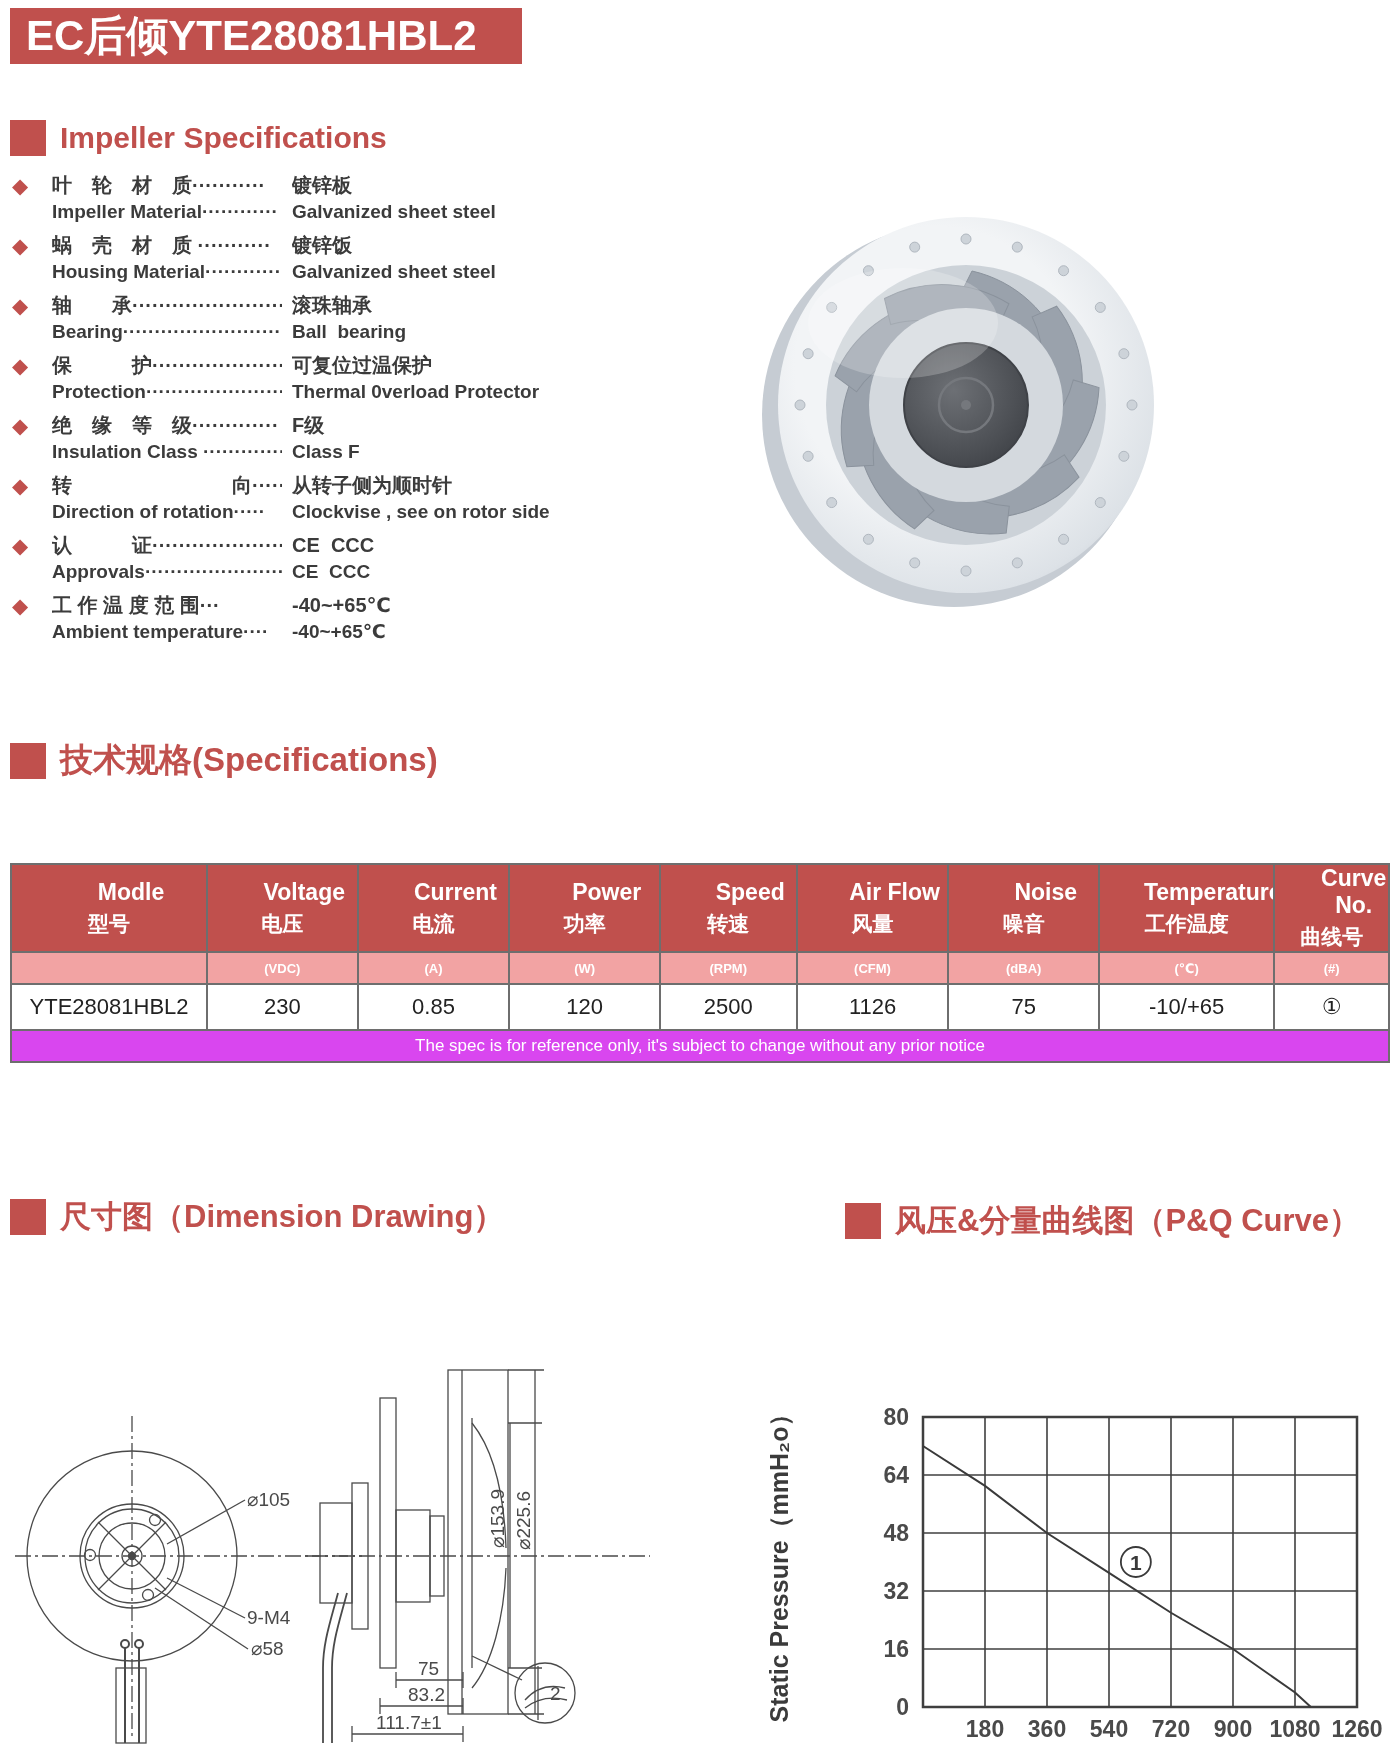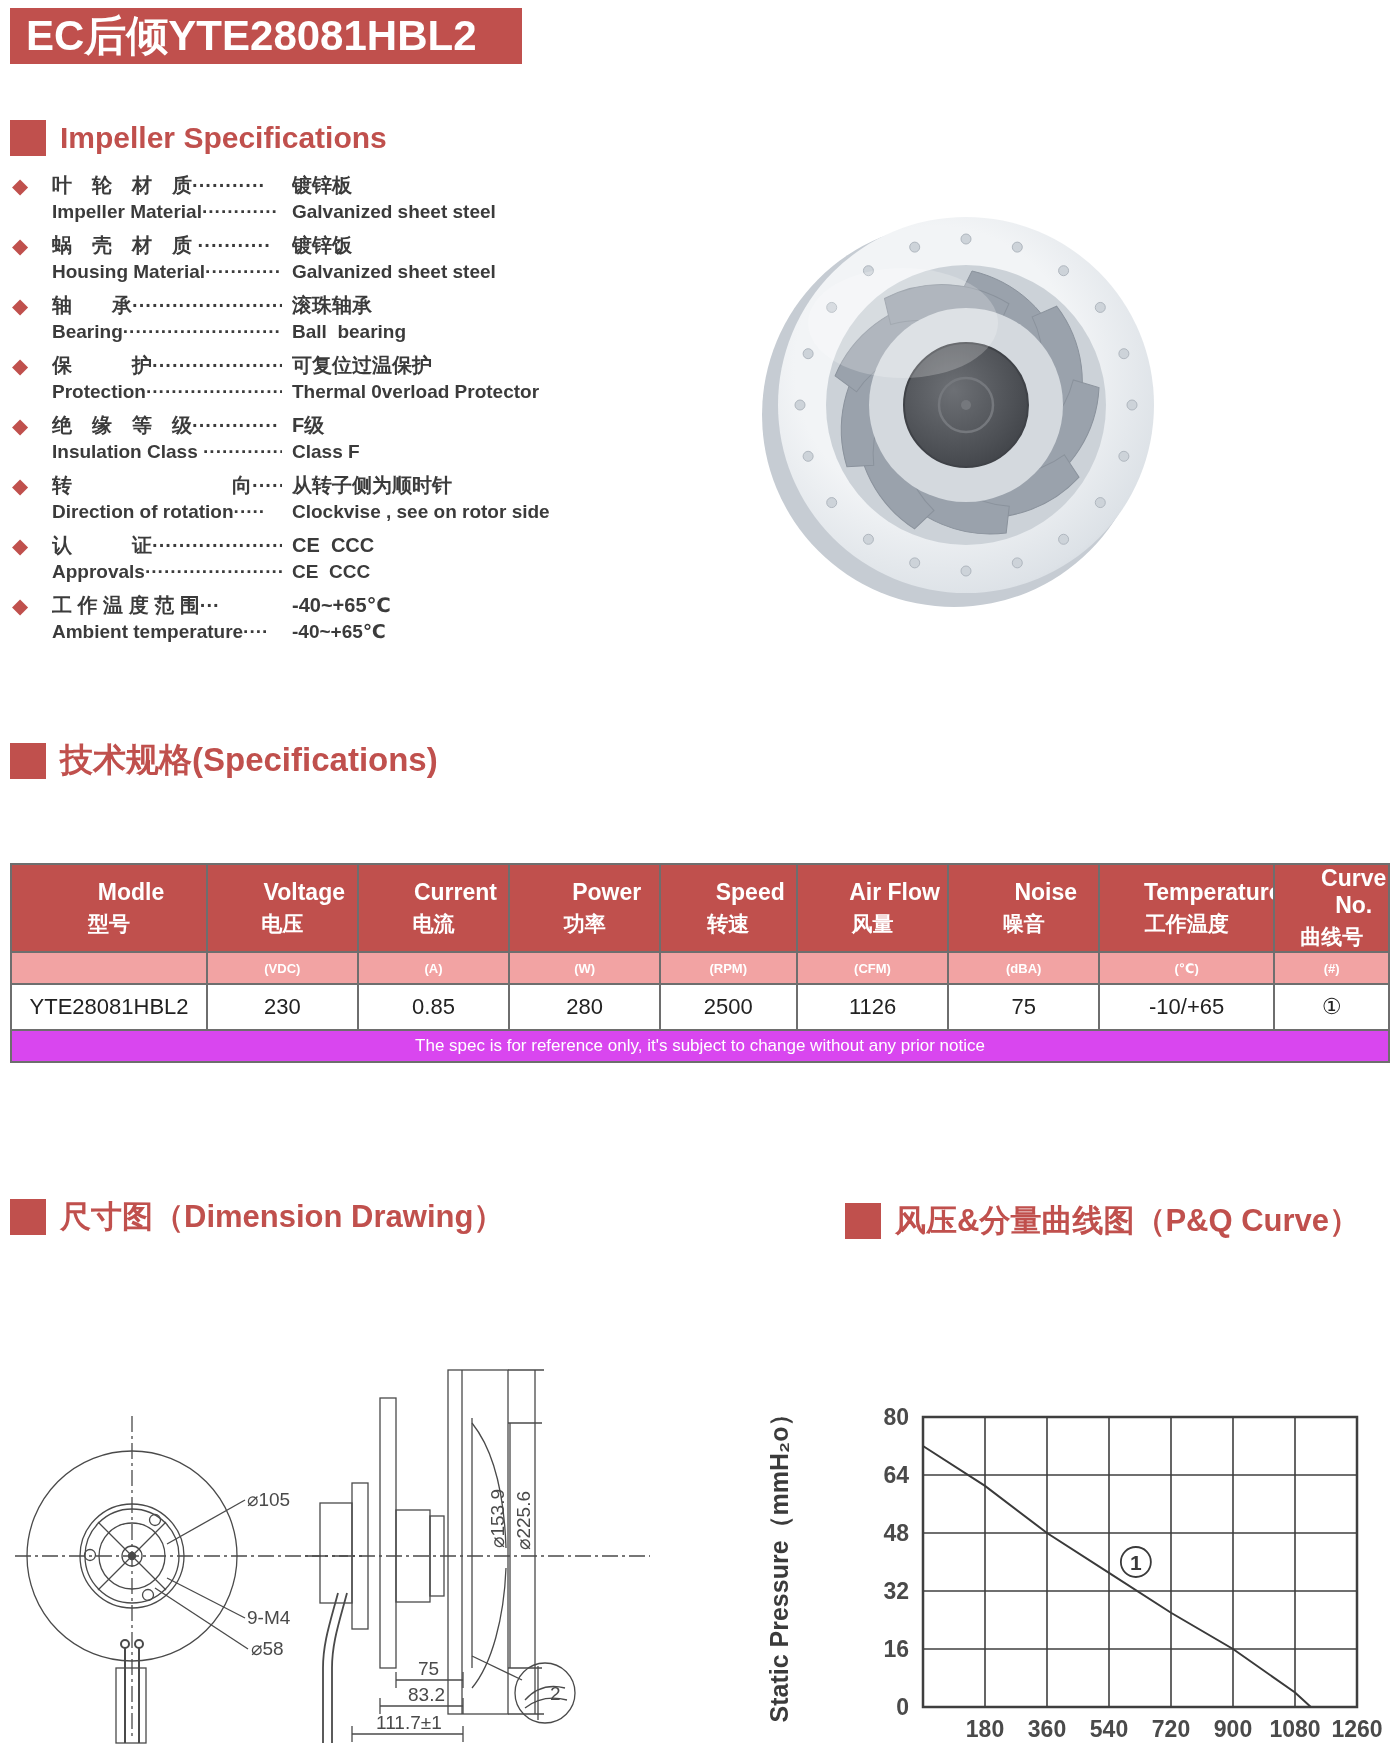--- a/index.html
+++ b/index.html
@@ -239,21 +239,21 @@
           <td>(RPM)</td>
           <td>(CFM)</td>
           <td>(dBA)</td>
           <td>(℃)</td>
           <td>(#)</td>
         </tr>
         <tr class="data-row">
           <td>YTE28081HBL2</td>
           <td>230</td>
           <td>0.85</td>
-          <td>280</td>
+          <td>120</td>
           <td>2500</td>
           <td>1126</td>
           <td>75</td>
           <td>-10/+65</td>
           <td>①</td>
         </tr>
         <tr class="note-row">
           <td colspan="9">The spec is for reference only, it's subject to change without any prior notice</td>
         </tr>
       </tbody>

